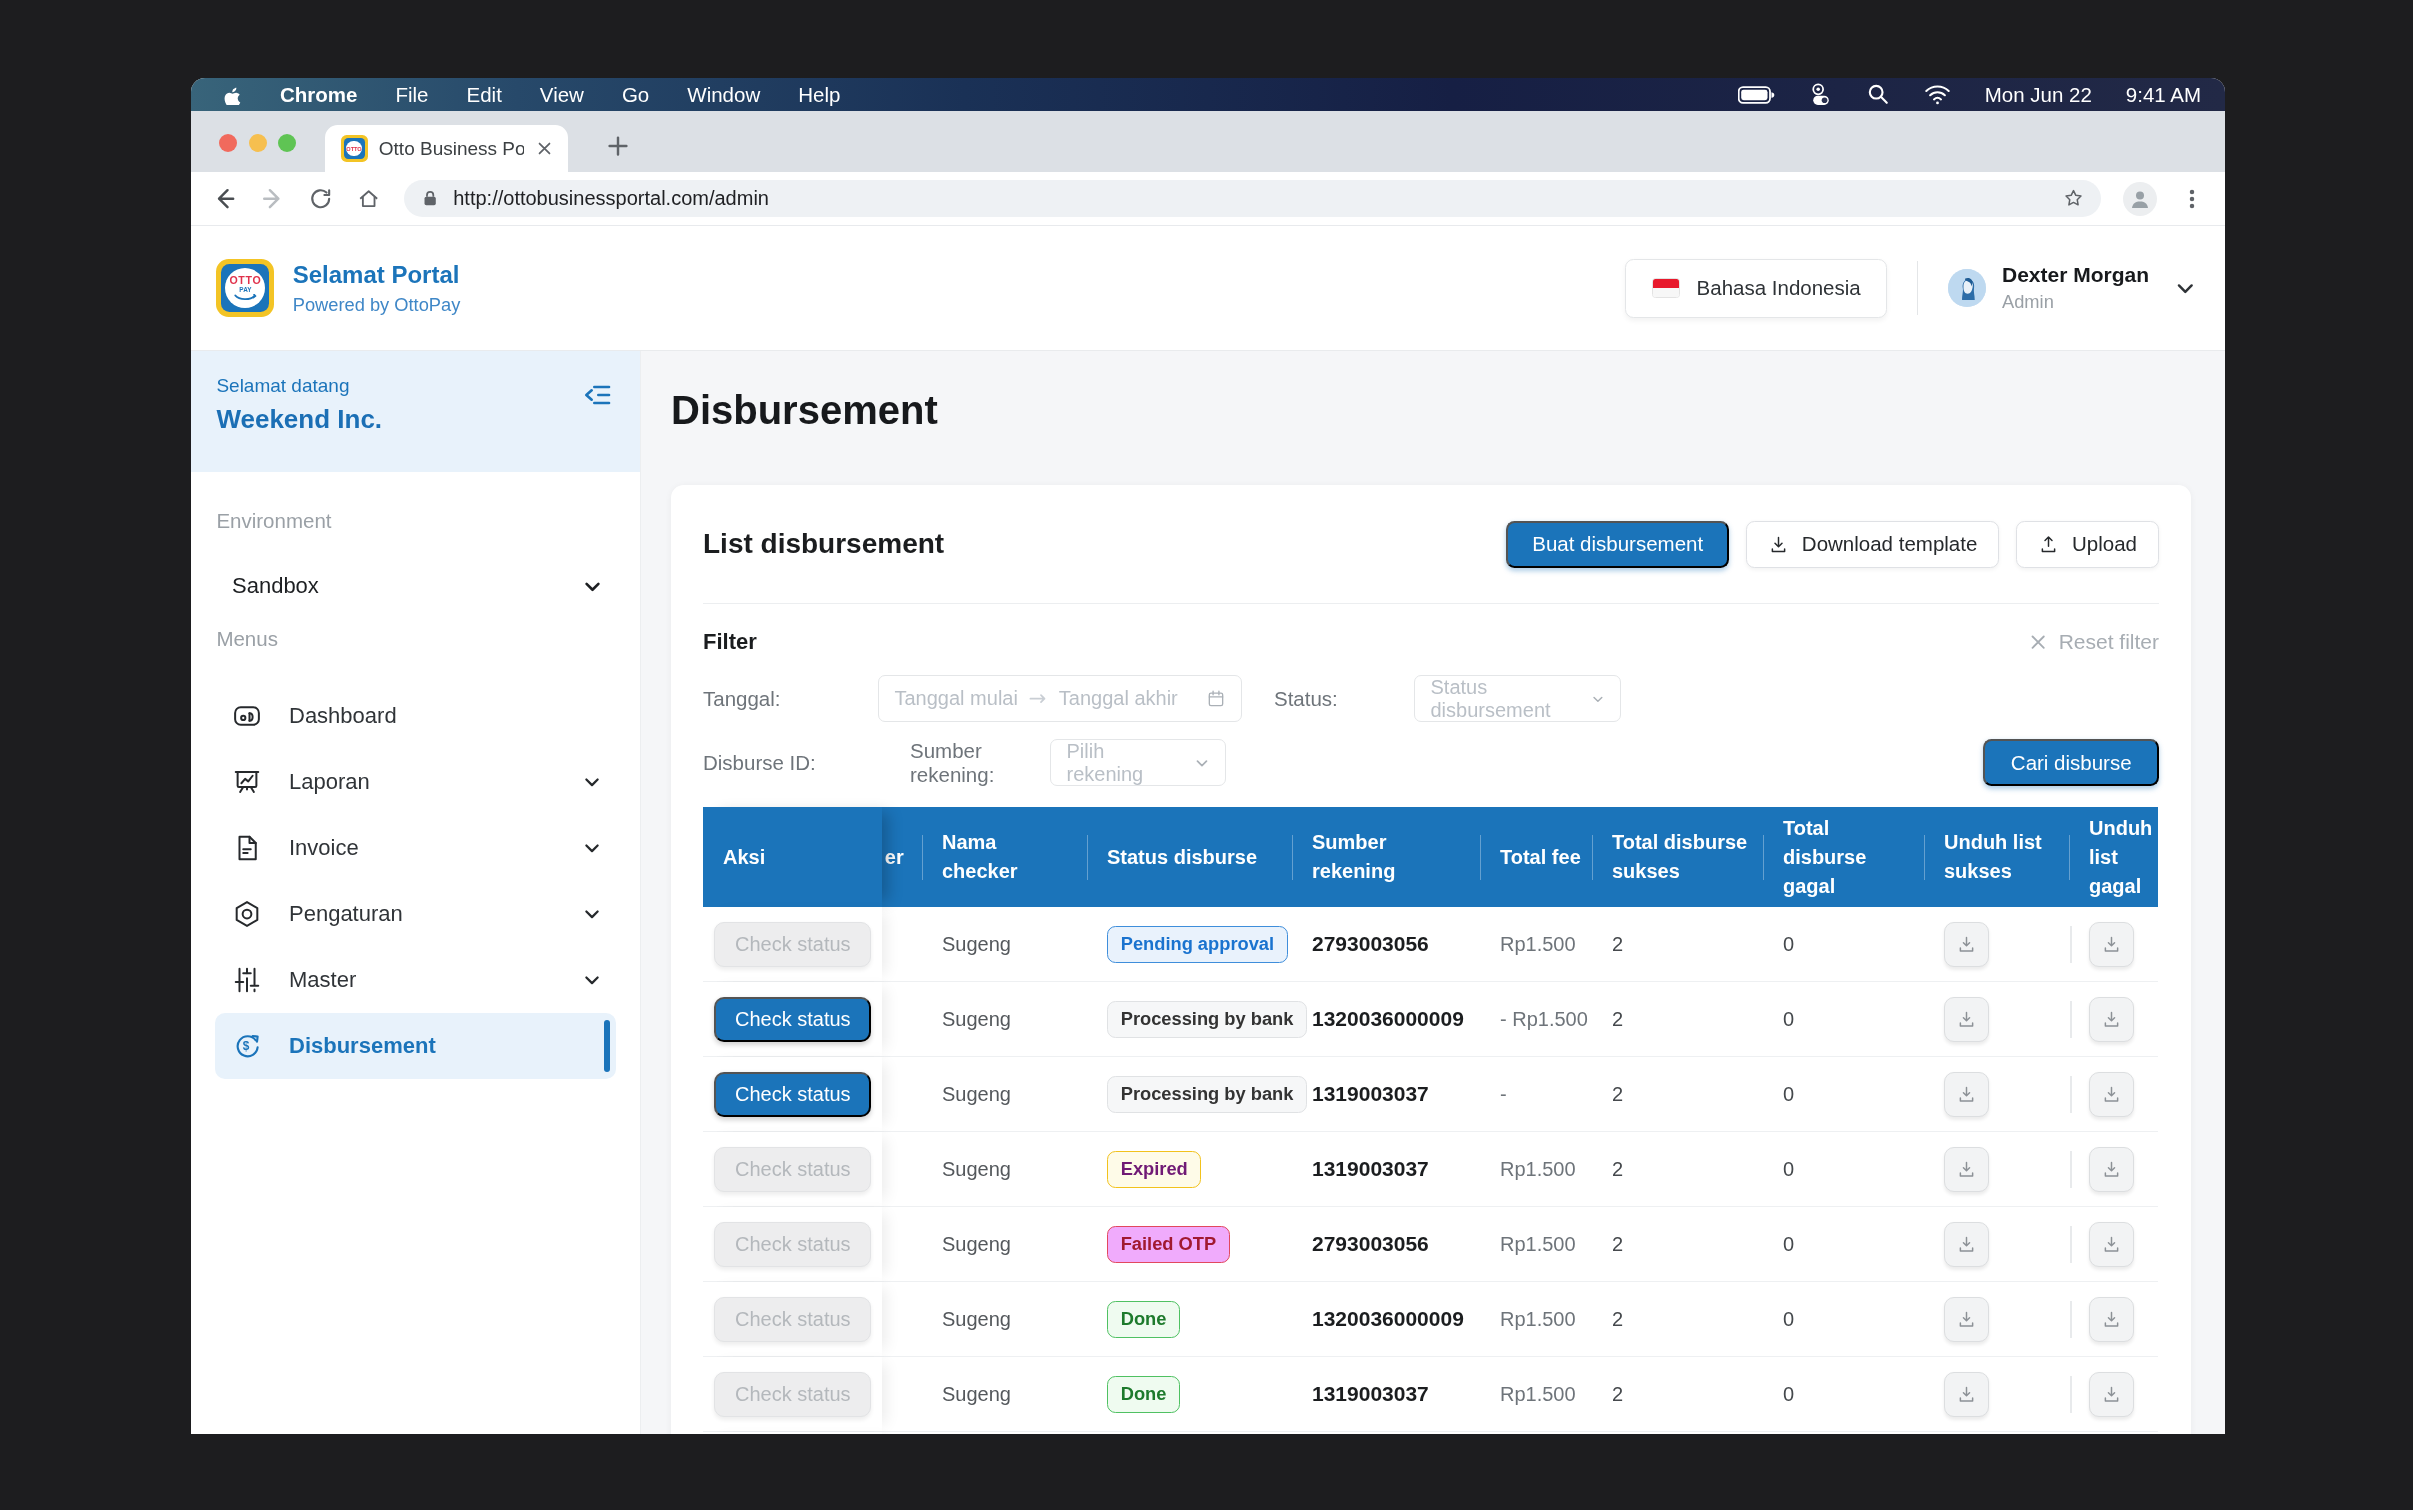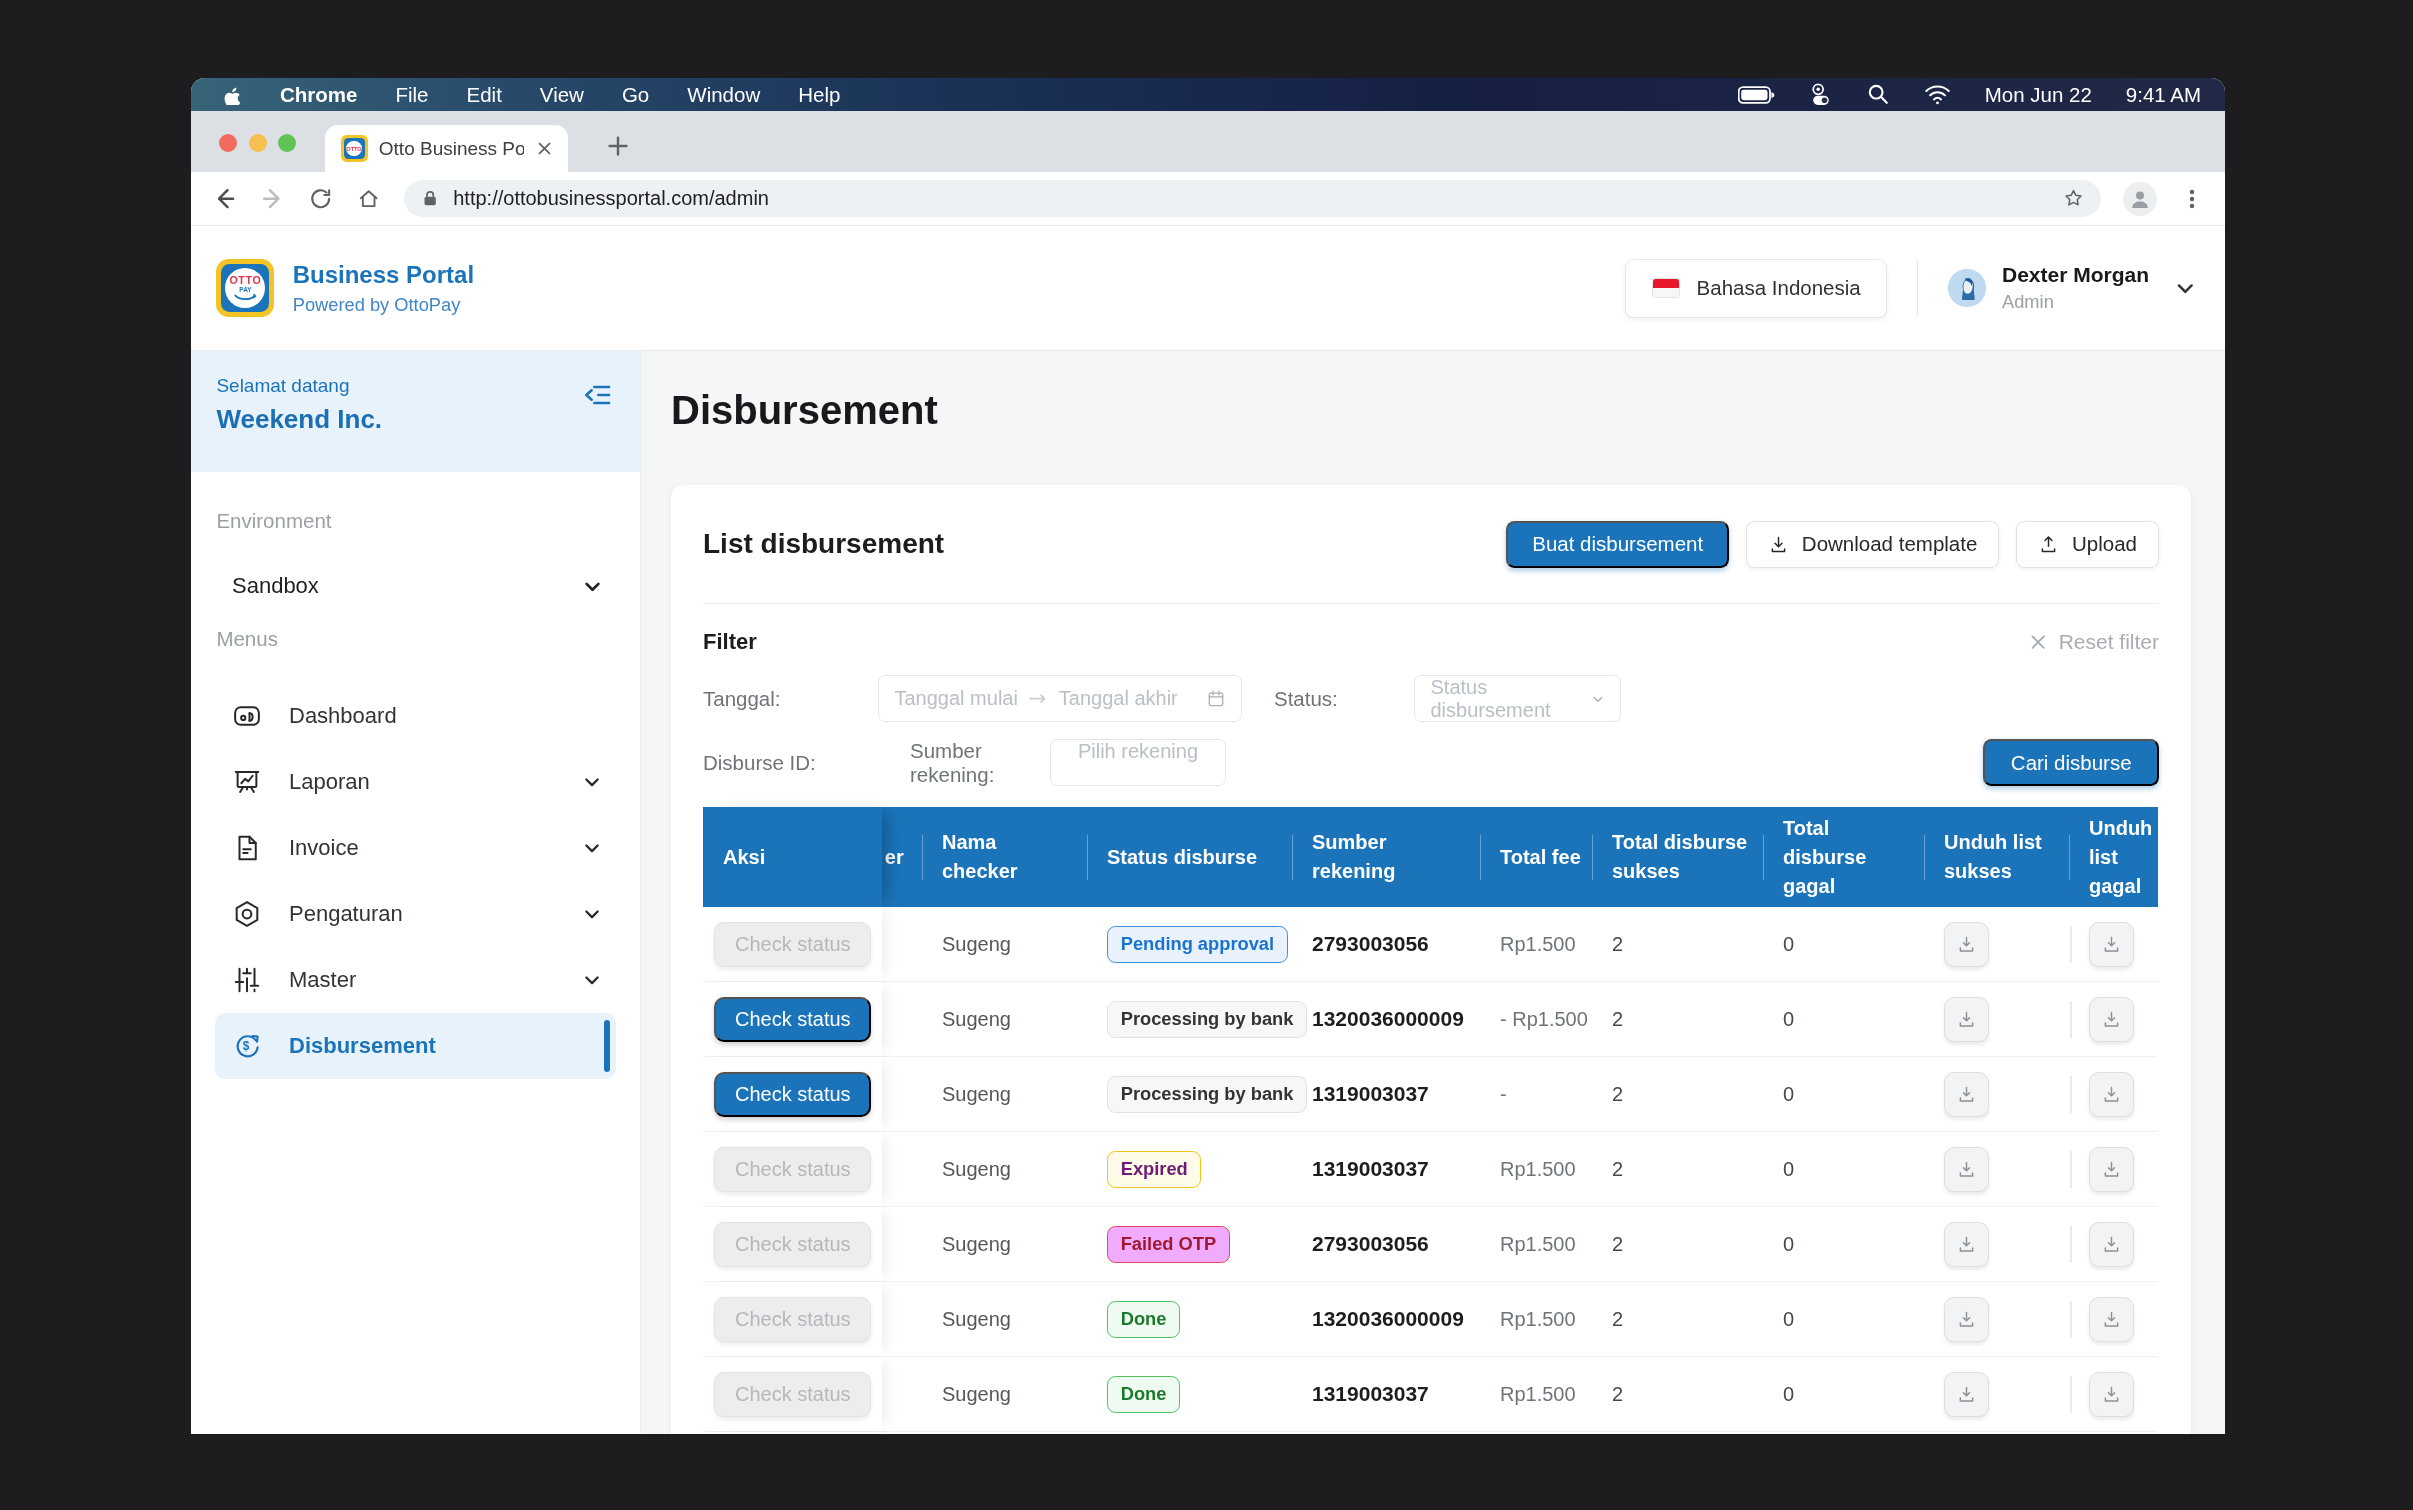--- a/index.html
+++ b/index.html
@@ -103,21 +103,21 @@
 
   .f-row { display:flex; align-items:center; margin-top:20px; height:47px; }
   .f-row.second { margin-top:17px; }
   .f-label { width:175px; font-size:20.5px; color:#6e747a; flex:none; }
   .f-box { height:47px; border:1.4px solid #e4e6e8; border-radius:7px; display:flex; align-items:center;
            padding:0 15.5px; gap:11.3px; color:#b9bfc6; font-size:20px; background:#fff; }
   .f-box.date { width:364px; }
   .f-box.inp  { width:364px; }
   .f-label2 { width:140px; margin-left:32px; font-size:20.5px; color:#6e747a; flex:none; }
   .f-box.dd1 { width:207px; }
-  .f-box.dd2 { width:176px;flex-direction:column; }
+  .f-box.dd2 { width:176px; }
   .f-box .grow { flex:1; }
   .btn-search { margin-left:auto; padding:0 25.4px; }
 
   
   .tbl { margin-top:21px; width:1455px; }
   .tr { display:grid; grid-template-columns:179px 40px 165px 205px 188px 112px 171px 161px 145px 90px; }
   .thead { background:#1b74ba; color:#fff; height:100px; }
   .th { display:flex; align-items:center; font-size:20px; font-weight:700; padding:0 10px 0 20px; line-height:1.45; position:relative; }
   .th.sep::before { content:""; position:absolute; left:0; top:27.5px; bottom:27.5px; width:1.4px; background:rgba(255,255,255,.32); }
   .th-aksi { background:#1b74ba; z-index:2; box-shadow:11.3px 0 14px -5.6px rgba(0,0,0,.22); }
@@ -282,21 +282,21 @@
         <span class="t1">OTTO</span>
         <span class="t2">PAY</span>
         <svg width="24" height="7" viewBox="0 0 34 10" fill="none" stroke="#1b74ba" stroke-width="2.4" stroke-linecap="round">
               <path d="M3 2c6 7 22 7 27 1"></path>
               <path d="M30 1l2 2-3 2" stroke-linejoin="round"></path>
             </svg>
       </div>
         </div>
     </div>
     <div class="brand">
-      <div class="brand-title">Business Portal</div>
+      <div class="brand-title">Selamat Portal</div>
       <div class="brand-sub">Powered by OttoPay</div>
     </div>
     <div class="hdr-right">
       <div class="lang-btn">
         <span class="flag">
             <span class="r" style="display:block;"></span>
             <span class="w" style="display:block;"></span>
           </span>
         <span>Bahasa Indonesia</span>
       </div>

